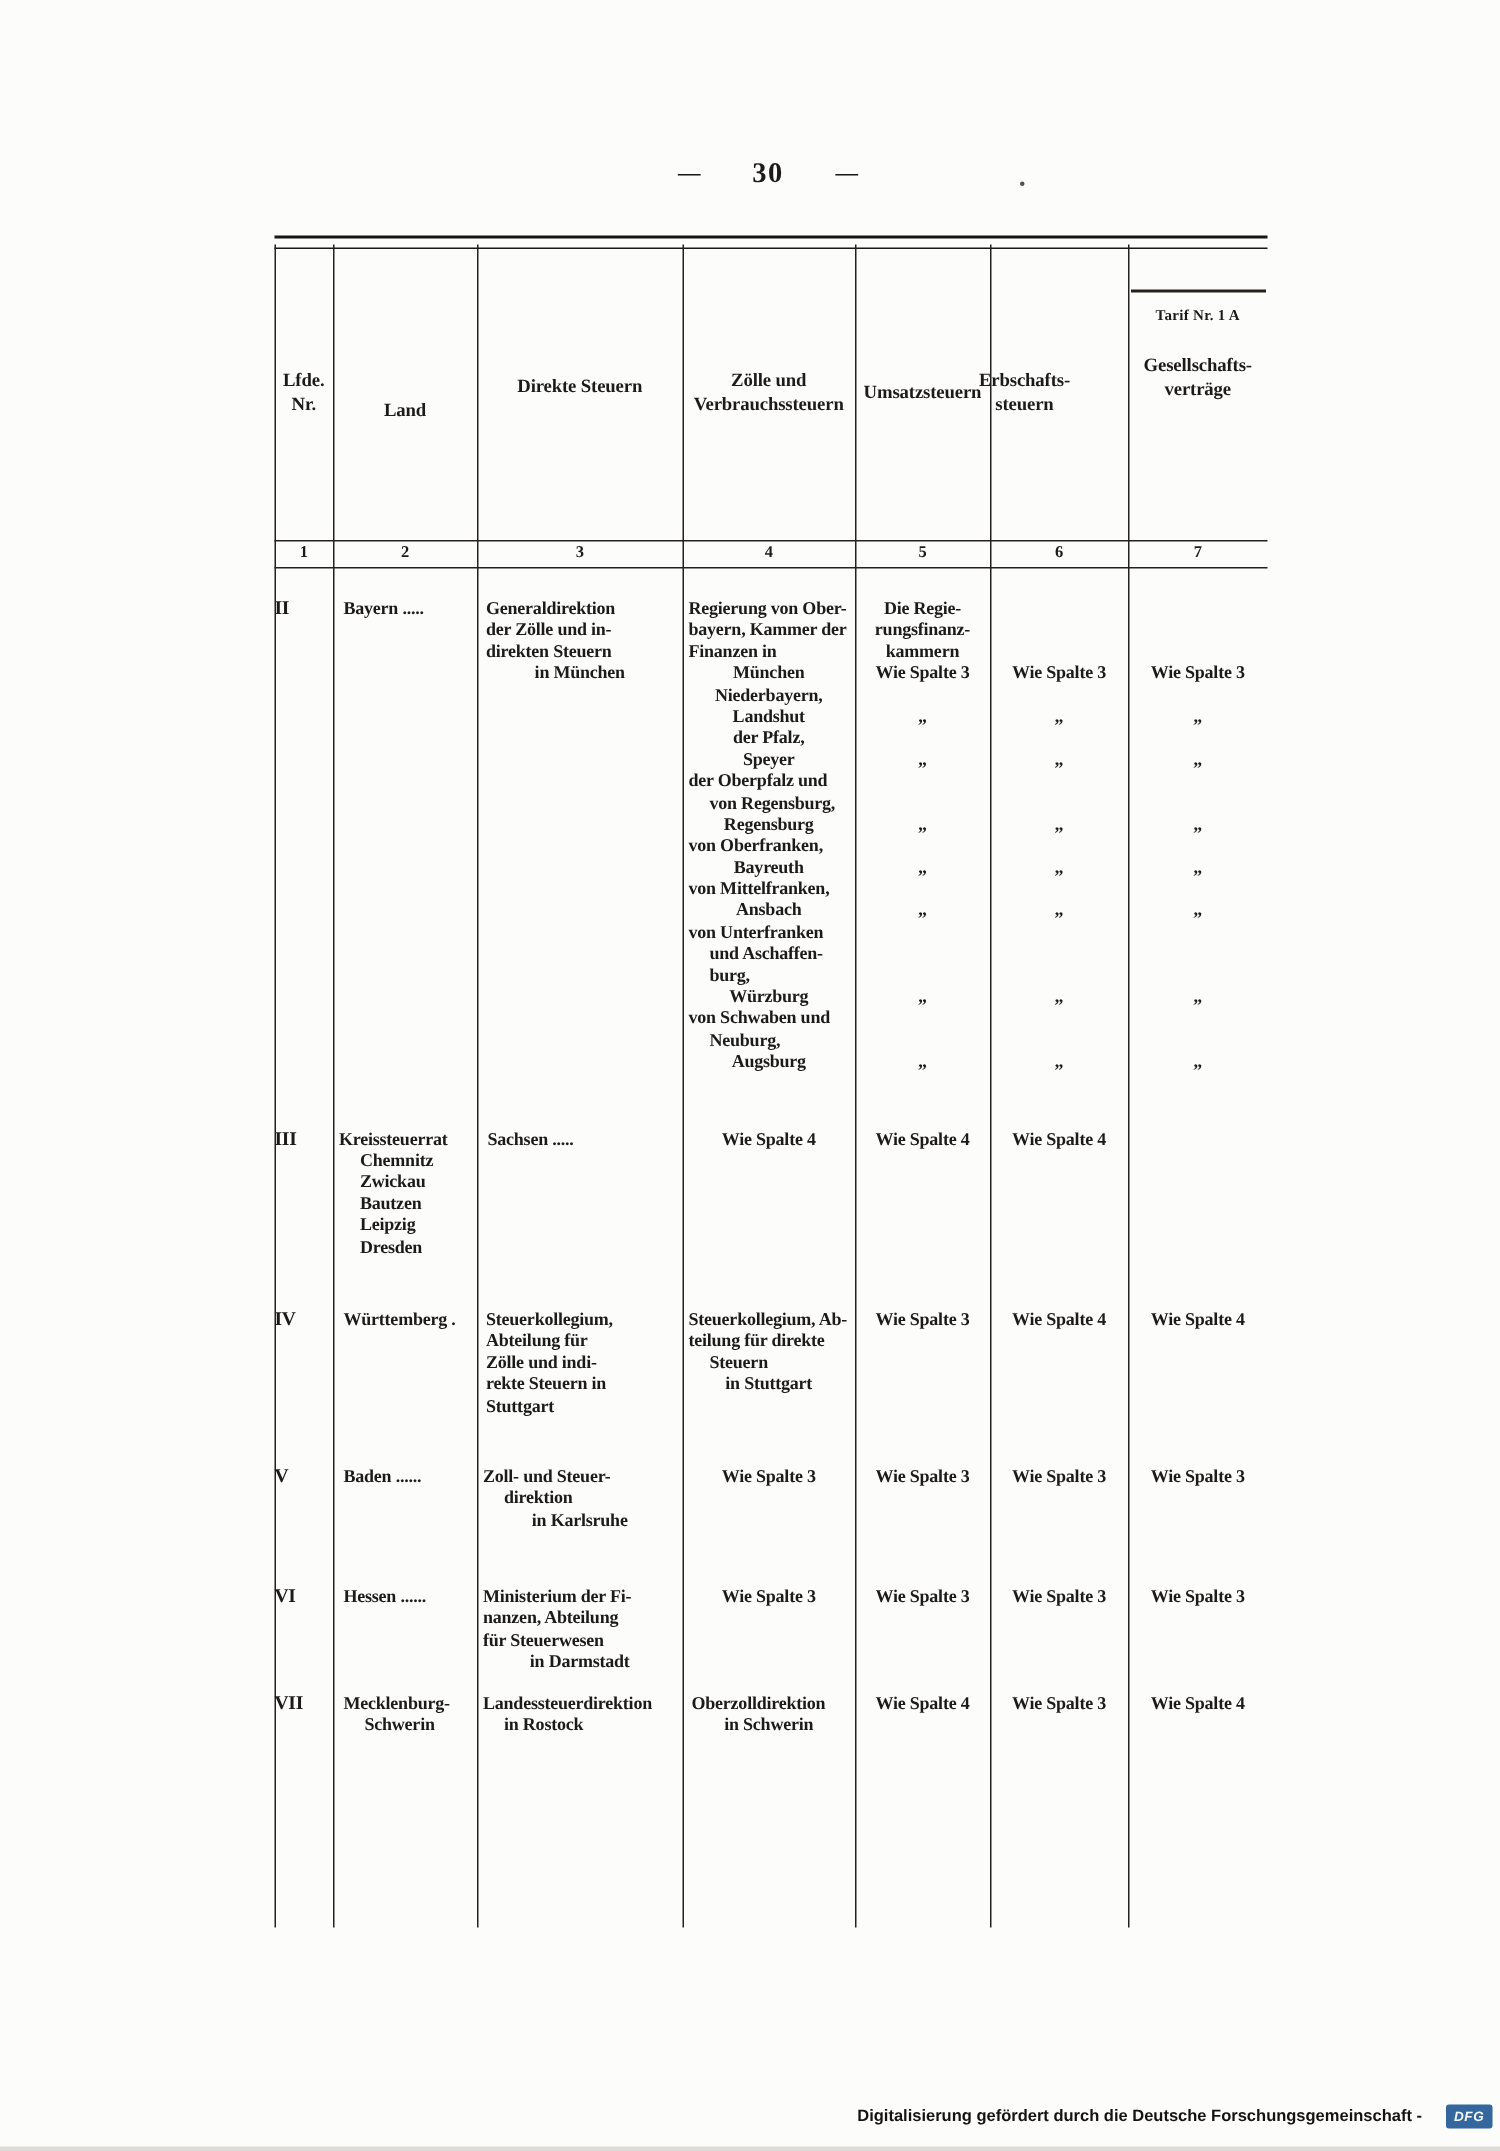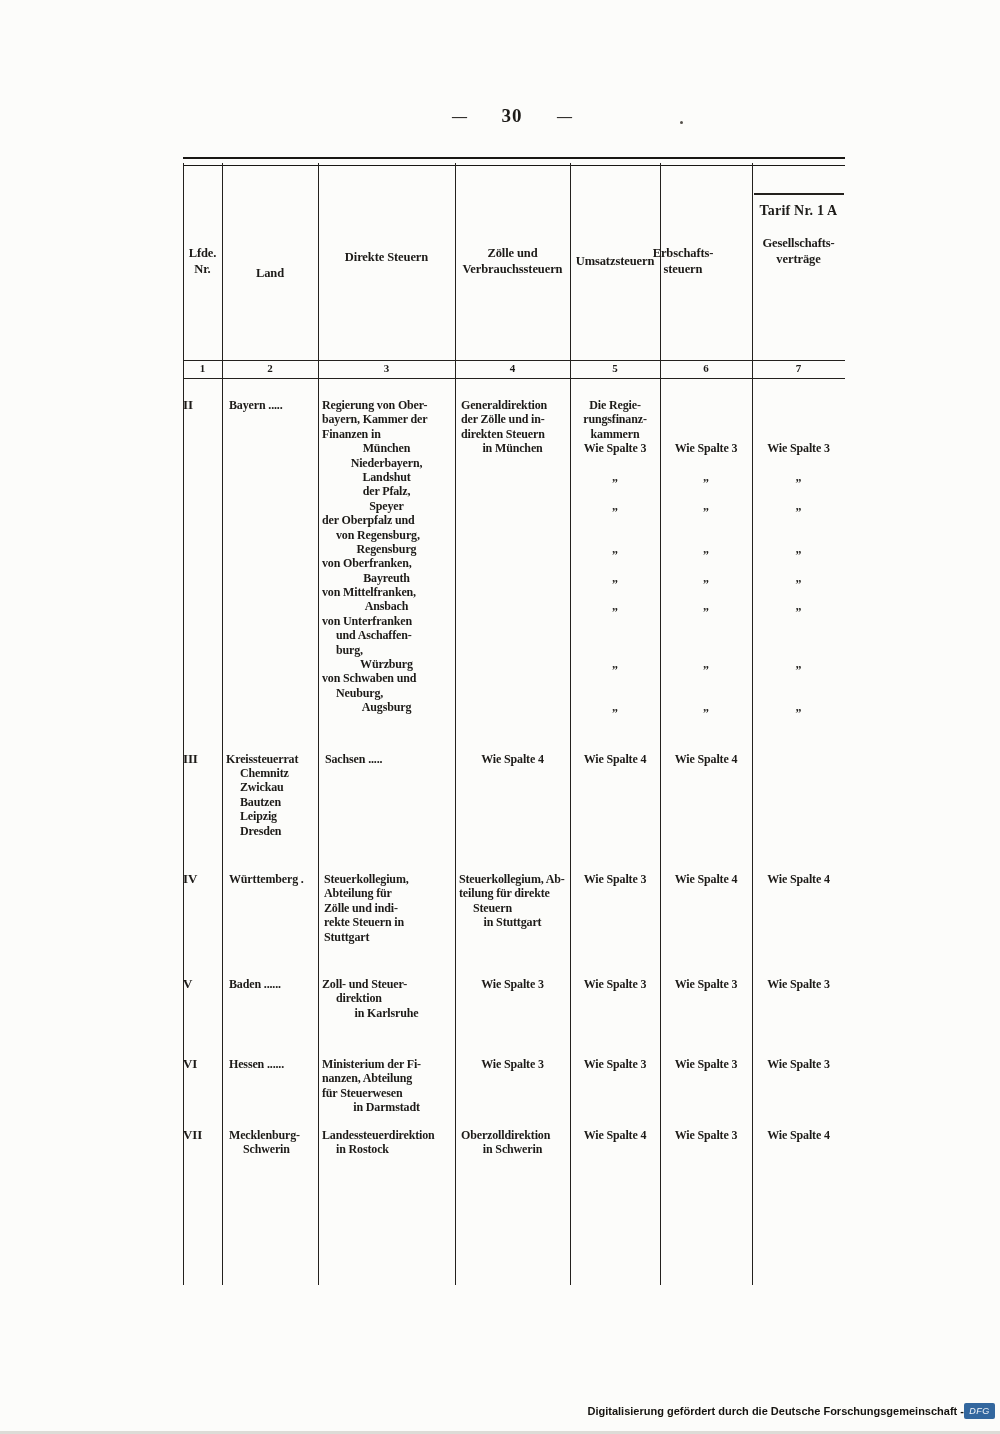--- a/index.html
+++ b/index.html
@@ -17,21 +17,21 @@
   .table{position:absolute;left:183px;top:157px;width:662px;height:1128px}
   .toprule{position:absolute;top:0;left:0;width:662px;height:6px;
     border-top:2.5px solid #191714;border-bottom:1.4px solid #191714}
   .vline{position:absolute;top:6px;height:1122px;width:1.3px;background:#24211d}
   .rule{position:absolute;left:0;width:662px;height:1.3px;background:#24211d}
   .cols{display:grid;grid-template-columns:39px 96px 137px 115px 90px 92px 93px}
   
   .hdr{position:absolute;text-align:center;font-weight:bold;font-size:12.5px;
     line-height:16px;letter-spacing:-0.1px}
   .col7h .c7rule{height:1.5px;background:#24211d;margin:0 1px 8px 2px}
-  .col7h .tarif{font-size:14px;letter-spacing:0.2px;margin-bottom:16px}
+  .col7h .tarif{font-size:10px;letter-spacing:0.2px;margin-bottom:16px}
   
   .numrow{position:absolute;top:205px;left:0;width:662px}
   .numrow span{display:block;text-align:center;font-size:11px;font-weight:bold;height:14px}
   
   .tbody{position:absolute;top:241px;left:0;width:662px}
   .trow{margin:0}
   .trow:nth-child(2){margin-top:37px}
   .trow:nth-child(3){margin-top:34px}
   .trow:nth-child(4){margin-top:33px}
   .trow:nth-child(5){margin-top:37px}
@@ -41,26 +41,26 @@
   .tcell .ln.c{text-align:center}
   .tcell .ln.i{padding-left:14px}
   .tcell.col1{font-size:13px}
   .tcell.col2{padding-left:7px}
   .tcell.col3{padding:0 4px}
   .tcell.col4{padding:0 6px}
   
   .speck{position:absolute;left:680px;top:121px;width:3px;height:3px;
     border-radius:50%;background:#55514b}
   
-  .footer{position:absolute;right:5px;top:1403px;display:flex;align-items:center;gap:0;
+  .footer{position:absolute;right:5px;top:1403px;display:flex;align-items:center;gap:16px;
     font-family:"Liberation Sans","DejaVu Sans",sans-serif;font-size:11px;
     font-weight:700;color:#15130f}
   .dfg{display:inline-flex;align-items:center;justify-content:center;
     width:31px;height:16px;background:#33679e;color:#f4f7fb;border-radius:2px;
-    font-size:9px;font-style:italic;font-weight:normal;letter-spacing:0.5px}
+    font-size:9px;font-style:italic;font-weight:bold;letter-spacing:0.5px}
   .bottom-edge{position:absolute;left:0;bottom:0;width:1000px;height:3px;background:#dddcd7}
 </style>
 </head>
 <body>
 
 <div class="page">
 
   <div class="pagenum">
     <span class="dash">—</span>
     <span class="num">30</span>
@@ -120,20 +120,26 @@
     </div>
     <div class="rule" style="top:221px"></div>
 
     <div class="tbody">
         <div class="trow cols">
           <div class="tcell col1">
             <div class="ln l">II</div>
           </div>
           <div class="tcell col2">
             <div class="ln l">Bayern .....</div>
+          </div>
+          <div class="tcell col4">
+            <div class="ln l">Generaldirektion</div>
+            <div class="ln l">der Zölle und in-</div>
+            <div class="ln l">direkten Steuern</div>
+            <div class="ln c">in München</div>
           </div>
           <div class="tcell col3">
             <div class="ln l">Regierung von Ober-</div>
             <div class="ln l">bayern, Kammer der</div>
             <div class="ln l">Finanzen in</div>
             <div class="ln c">München</div>
             <div class="ln c">Niederbayern,</div>
             <div class="ln c">Landshut</div>
             <div class="ln c">der Pfalz,</div>
             <div class="ln c">Speyer</div>
@@ -145,26 +151,20 @@
             <div class="ln l">von Mittelfranken,</div>
             <div class="ln c">Ansbach</div>
             <div class="ln l">von Unterfranken</div>
             <div class="ln i">und Aschaffen-</div>
             <div class="ln i">burg,</div>
             <div class="ln c">Würzburg</div>
             <div class="ln l">von Schwaben und</div>
             <div class="ln i">Neuburg,</div>
             <div class="ln c">Augsburg</div>
           </div>
-          <div class="tcell col4">
-            <div class="ln l">Generaldirektion</div>
-            <div class="ln l">der Zölle und in-</div>
-            <div class="ln l">direkten Steuern</div>
-            <div class="ln c">in München</div>
-          </div>
           <div class="tcell col5">
             <div class="ln c">Die Regie-</div>
             <div class="ln c">rungsfinanz-</div>
             <div class="ln c">kammern</div>
             <div class="ln c">Wie Spalte 3</div>
             <div class="ln l">&nbsp;</div>
             <div class="ln c">„</div>
             <div class="ln l">&nbsp;</div>
             <div class="ln c">„</div>
             <div class="ln l">&nbsp;</div>

